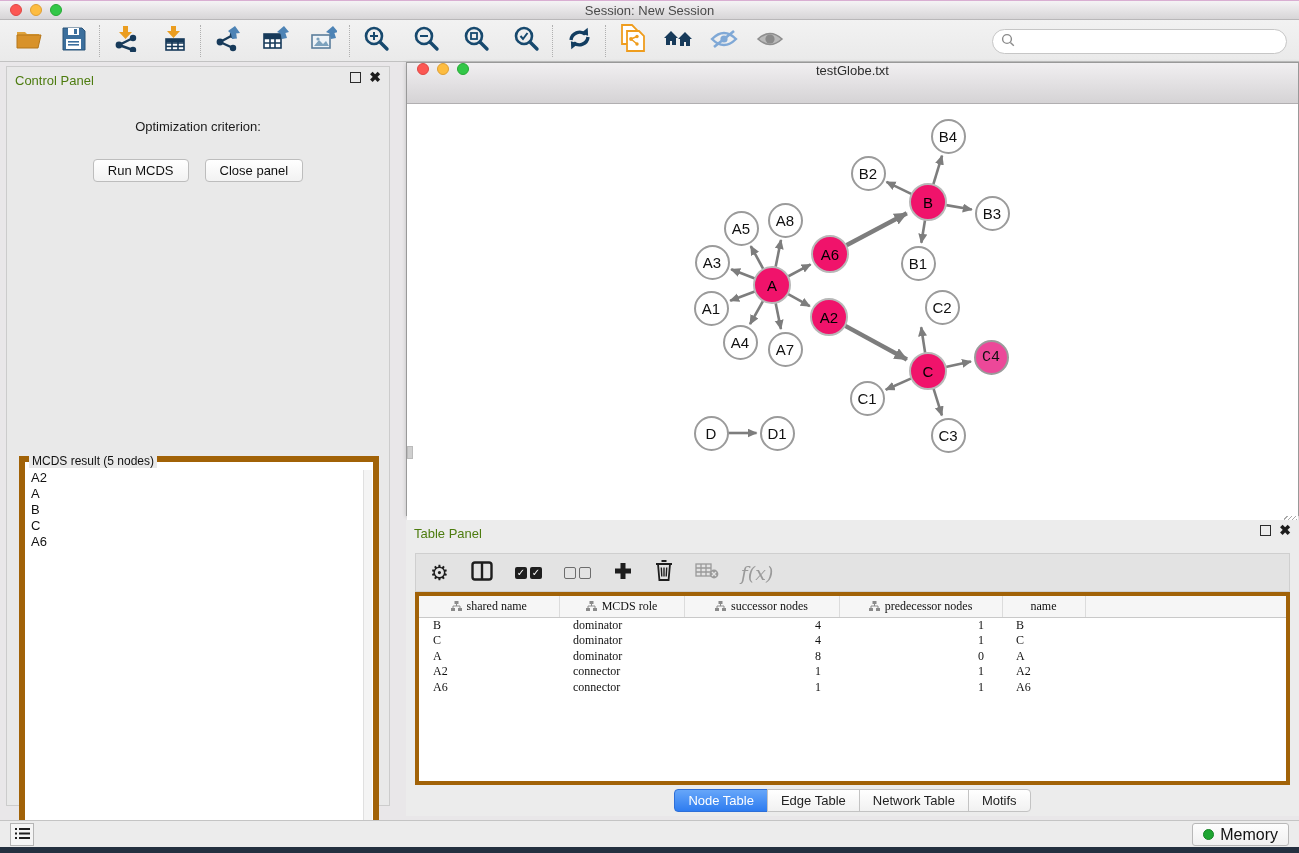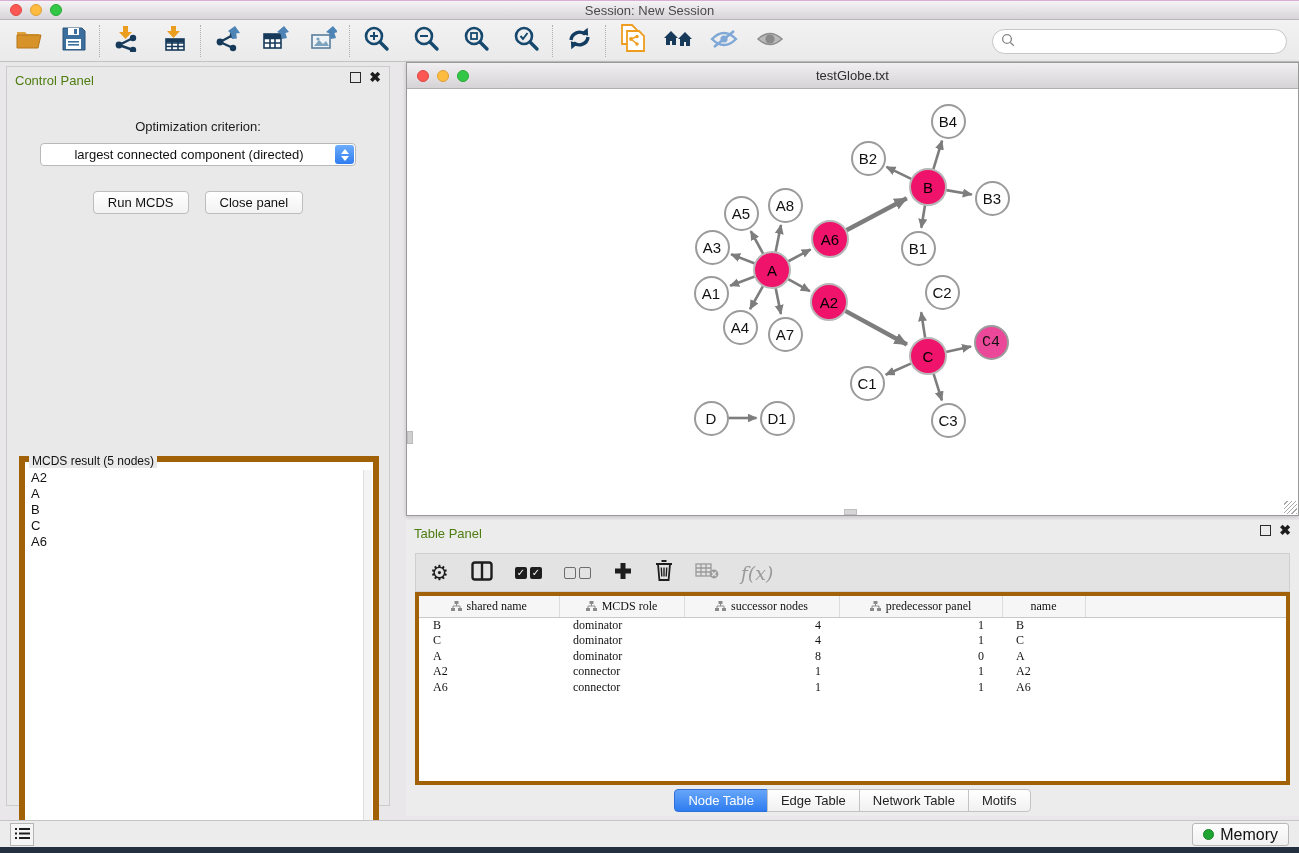--- a/index.html
+++ b/index.html
@@ -59,22 +59,22 @@
   .groupbox { position:absolute; left:12px; top:389px; width:360px; height:428px;
     border:6px solid #a16207; background:#fff; }
   .groupbox-legend { position:absolute; left:4px; top:-8px; background:#e9e9e9; font-size:12px; color:#111; padding:0 3px; }
   .mcds-list { position:absolute; left:1px; top:8px; right:10px; bottom:1px; overflow:hidden; }
   .mcds-item { font-size:13px; color:#111; line-height:16px; padding-left:5px; }
   .mcds-scroll { position:absolute; right:1px; top:8px; bottom:1px; width:9px; background:#f4f4f4; border-left:1px solid #e0e0e0; }
 
   
   .net-window { position:absolute; left:406px; top:62px; width:893px; height:454px;
     border:1px solid #999; background:#fff; box-shadow:0 1px 4px rgba(0,0,0,.18); }
-  .net-titlebar { position:relative; height:26px; background:linear-gradient(#f1eff1,#d5d3d5);
-    border-bottom:1px solid #b1afb1; display:flex; align-items:center; }
+  .net-titlebar { position:relative; height:41px; background:linear-gradient(#f1eff1,#d5d3d5);
+    border-bottom:1px solid #b1afb1; display:flex; }
   .net-title { position:absolute; left:0; right:0; text-align:center; font-size:13px; color:#2d2d2d; }
   .net-canvas { position:relative; width:100%; height:426px; background:#fff; overflow:hidden; }
   .graph-svg { position:absolute; left:0; top:0; }
   .gnode { position:absolute; border-radius:50%; display:flex; align-items:center; justify-content:center;
     font-size:15px; color:#111; background:#fff; border:2px solid #9b9b9b; cursor:pointer; }
   .gnode.hub { border:2px solid #b8b8b8; color:#000; }
   .scroll-dot-v { position:absolute; left:0; top:342px; width:6px; height:13px; background:#cfcfcf; border:1px solid #bbb; }
   .scroll-dot-h { position:absolute; left:437px; bottom:0; width:13px; height:6px; background:#d6d6d6; border:1px solid #c0c0c0; }
   .resize-grip { position:absolute; right:1px; bottom:1px; width:13px; height:13px;
     background:repeating-linear-gradient(135deg, transparent 0 2px, #a9a9a9 2px 3px); cursor:nwse-resize; }
@@ -283,27 +283,20 @@
     <span class="panel-title">Control Panel</span>
     <span class="panel-head-btns">
       <span class="float-box"></span>
       <span class="close-x">✖</span>
     </span>
   </div>
 
 
   <div class="opt-label">Optimization criterion:</div>
 
-  <div class="opt-select">
-    <span class="opt-select-value">largest connected component (directed)</span>
-    <span class="opt-stepper">
-      <span class="tri-up"></span>
-        <span class="tri-down"></span>
-    </span>
-  </div>
 
   <div class="cp-buttons">
     <button class="mac-btn">Run MCDS</button>
     <button class="mac-btn">Close panel</button>
   </div>
 
   <div class="groupbox">
     <span class="groupbox-legend">MCDS result (5 nodes)</span>
     <div class="mcds-list" id="mcds-list">
         <div class="mcds-item">A2</div>
@@ -456,21 +449,21 @@
                 <rect x="3.5" y="0" width="4" height="3" fill="#8a8a8a"></rect>
                 <rect x="0" y="7" width="4" height="3" fill="#8a8a8a"></rect>
                 <rect x="7" y="7" width="4" height="3" fill="#8a8a8a"></rect>
                 <path d="M5.5 3v2M2 7V5h7v2" stroke="#8a8a8a" fill="none"></path>
               </svg><span>successor nodes</span></th>
             <th style="width: 163px;"><svg width="11" height="10" class="hier">
                 <rect x="3.5" y="0" width="4" height="3" fill="#8a8a8a"></rect>
                 <rect x="0" y="7" width="4" height="3" fill="#8a8a8a"></rect>
                 <rect x="7" y="7" width="4" height="3" fill="#8a8a8a"></rect>
                 <path d="M5.5 3v2M2 7V5h7v2" stroke="#8a8a8a" fill="none"></path>
-              </svg><span>predecessor panel</span></th>
+              </svg><span>predecessor nodes</span></th>
             <th style="width: 83px;"><span>name</span></th>
             <th style="width: 207px;"><span></span></th>
           </tr>
         </thead>
       <tbody id="dt-body">
           <tr>
             <td>B</td>
             <td>dominator</td>
             <td class="num">4</td>
             <td class="num">1</td>

